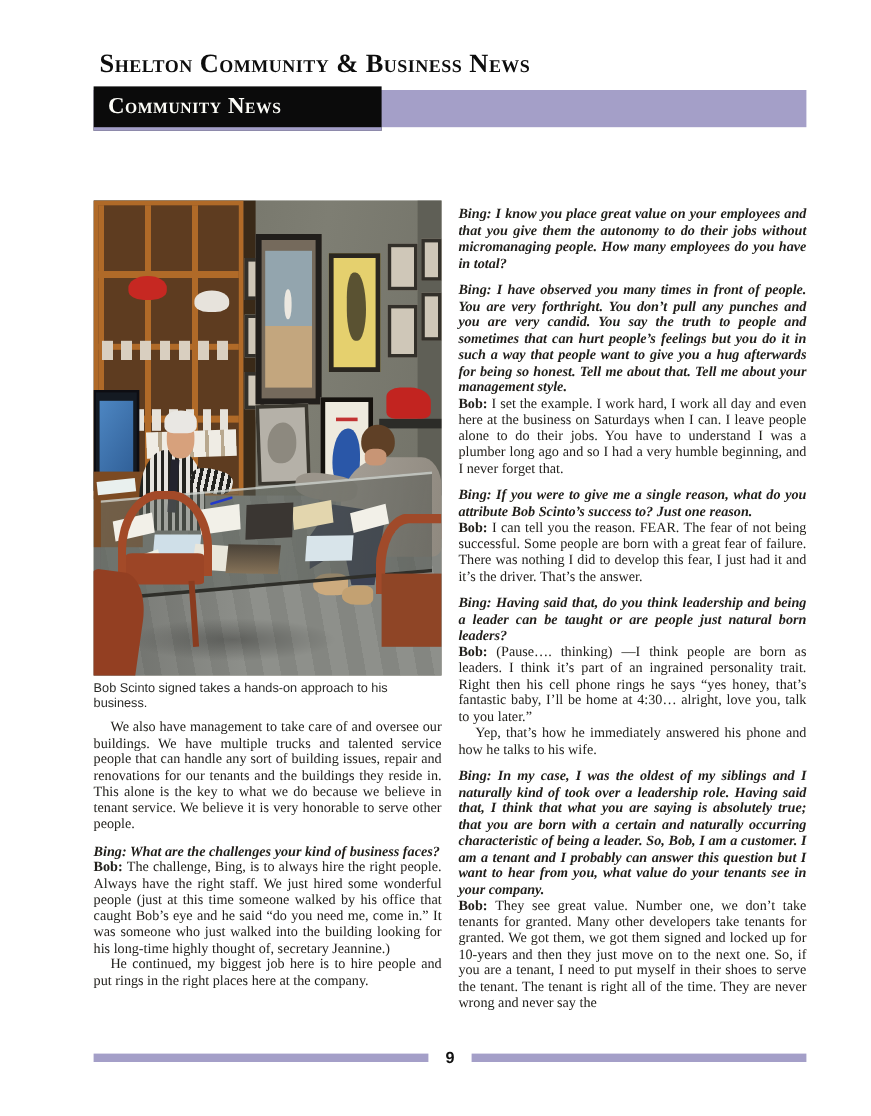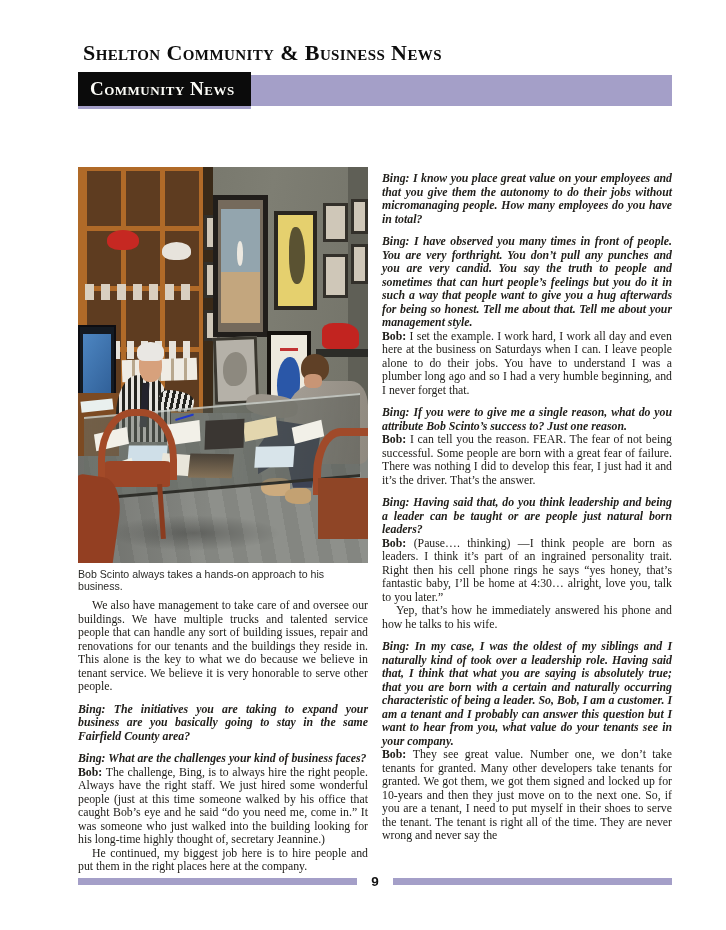--- a/index.html
+++ b/index.html
@@ -4,21 +4,21 @@
 <style>
   html,body{margin:0;padding:0;background:#e9e9e9;}
   .page{position:relative;width:726px;height:930px;background:#ffffff;margin:0 auto;
         font-family:"Liberation Serif", serif;color:#22201c;overflow:hidden;}
 
   
   .masthead{position:absolute;left:83px;top:40px;font-variant:small-caps;
             font-weight:700;font-size:22px;letter-spacing:.4px;color:#0d0d0d;}
   .banner{position:absolute;left:78px;top:72px;width:594px;height:37px;}
   .banner .bar{position:absolute;left:0;right:0;top:3px;height:31px;background:#a49fc8;}
-  .banner .blackbox{position:absolute;left:0;top:0;width:173px;height:34px;background:#0b0b0b;
+  .banner .blackbox{position:absolute;left:0;top:0;width:240px;height:34px;background:#0b0b0b;
             border-bottom:3px solid #a49fc8;}
   .banner .blackbox span{display:block;padding-left:12px;line-height:34px;color:#fdfdf8;
             font-variant:small-caps;font-weight:700;font-size:19px;letter-spacing:.5px;}
 
   
   .cols{position:absolute;left:78px;top:122px;width:594px;display:flex;gap:14px;}
   .col{width:290px;margin-top:45px;}
   .col-right{padding-top:5px;}
   .col-text{font-size:11.8px;line-height:13.5px;text-align:justify;}
   .blk{margin:0;}
@@ -222,27 +222,26 @@
           <div class="seat"></div>
           <div class="lg1"></div>
           <div class="lg2"></div>
         </div>
         <div class="p-chairL2"></div>
         <div class="p-chairR">
           <div class="arm"></div>
           <div class="base"></div>
         </div>
       </div>
-      <div class="caption">Bob Scinto always takes a hands-on approach to his business.</div>
+      <div class="caption">Bob Scinto signed takes a hands-on approach to his business.</div>
       <div class="col-text">
           <p class="blk plain indent">We also have management to take care of and oversee our buildings. We have multiple trucks and talented service people that can handle any sort of building issues, repair and renovations for our tenants and the buildings they reside in. This alone is the key to what we do because we believe in tenant service. We believe it is very honorable to serve other people.</p>
-          <p class="blk question"><span class="lbl">Bing: </span>The initiatives you are taking to expand your business are you basically going to stay in the same Fairfield County area?</p>
           <p class="blk question"><span class="lbl">Bing: </span>What are the challenges your kind of business faces?</p>
           <p class="blk answer"><span class="lbl">Bob: </span>The challenge, Bing, is to always hire the right people. Always have the right staff. We just hired some wonderful people (just at this time someone walked by his office that caught Bob’s eye and he said “do you need me, come in.” It was someone who just walked into the building looking for his long-time highly thought of, secretary Jeannine.)</p>
-          <p class="blk plain indent">He continued, my biggest job here is to hire people and put them in the right places here at the company.</p>
+          <p class="blk plain indent">He continued, my biggest job here is to hire people and put rings in the right places here at the company.</p>
         </div>
     </div>
 
     <div class="col col-right">
       <div class="col-text">
           <p class="blk question"><span class="lbl">Bing: </span>I know you place great value on your employees and that you give them the autonomy to do their jobs without micromanaging people. How many employees do you have in total?</p>
           <p class="blk question"><span class="lbl">Bing: </span>I have observed you many times in front of people. You are very forthright. You don’t pull any punches and you are very candid. You say the truth to people and sometimes that can hurt people’s feelings but you do it in such a way that people want to give you a hug afterwards for being so honest. Tell me about that. Tell me about your management style.</p>
           <p class="blk answer"><span class="lbl">Bob: </span>I set the example. I work hard, I work all day and even here at the business on Saturdays when I can. I leave people alone to do their jobs. You have to understand I was a plumber long ago and so I had a very humble beginning, and I never forget that.</p>
           <p class="blk question"><span class="lbl">Bing: </span>If you were to give me a single reason, what do you attribute Bob Scinto’s success to? Just one reason.</p>
           <p class="blk answer"><span class="lbl">Bob: </span>I can tell you the reason. FEAR. The fear of not being successful. Some people are born with a great fear of failure. There was nothing I did to develop this fear, I just had it and it’s the driver. That’s the answer.</p>

